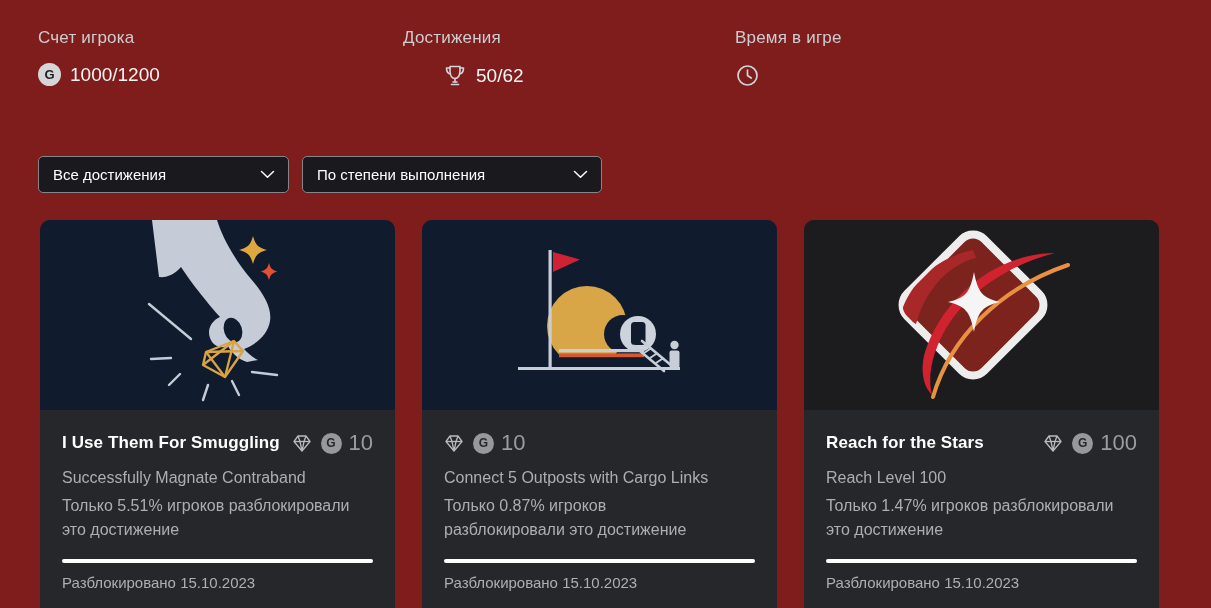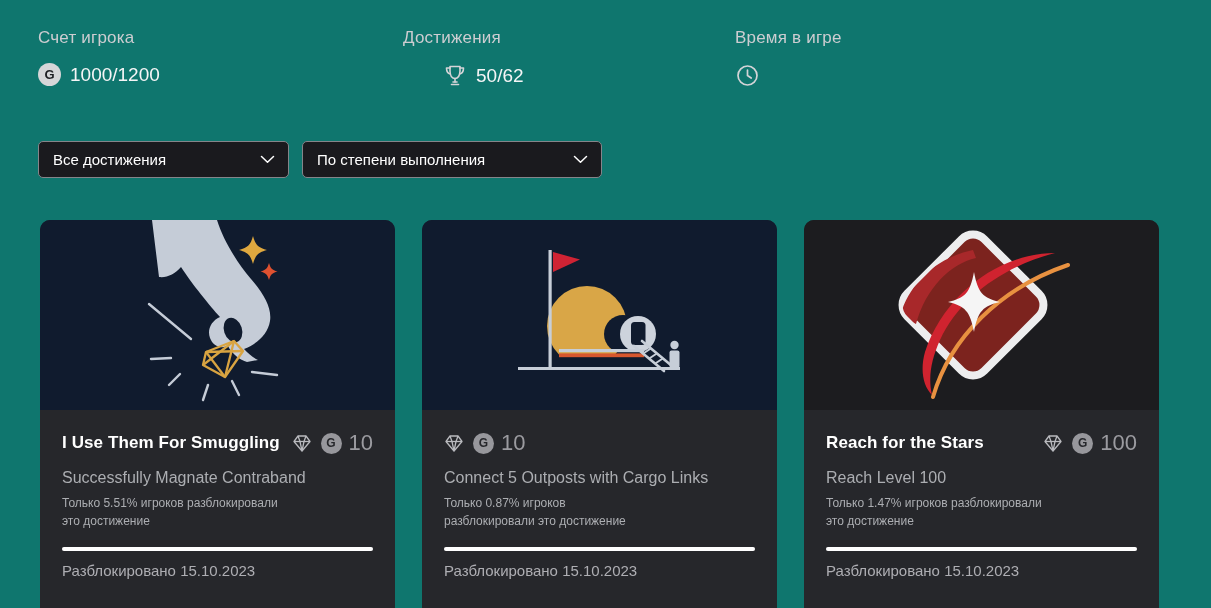--- a/index.html
+++ b/index.html
@@ -1,35 +1,35 @@
 <!DOCTYPE html>
 <html><head>
 <meta charset="utf-8">
 <style>
   html,body{margin:0;padding:0;background:#17171a;}
   *{box-sizing:border-box;}
   #app{
     position:relative;width:1211px;height:608px;overflow:hidden;
-    background:#0f766e;color:#fff;
+    background:#7f1d1d;color:#fff;
     font-family:"Liberation Sans","DejaVu Sans",sans-serif;
   }
   
   .stat{position:absolute;top:28px;}
   .stat-label{font-size:17px;color:#cdcdd1;letter-spacing:.2px;}
   .stat-value-row{display:flex;align-items:center;margin-top:15px;gap:9px;}
   .stat-value{font-size:19px;color:#f5f5f6;}
   .g-circle{
     width:23px;height:23px;border-radius:50%;background:#d6d6d8;color:#1d1d21;
     display:flex;align-items:center;justify-content:center;
     font-size:13px;font-weight:700;
   }
   .stat-icon svg{display:block;}
   .indent-40{margin-left:40px;}
   
-  .filters{position:absolute;top:141px;left:38px;display:flex;gap:13px;}
+  .filters{position:absolute;top:156px;left:38px;display:flex;gap:13px;}
   .dropdown{
     height:37px;display:flex;align-items:center;justify-content:space-between;
     padding:0 13px 0 14px;border:1px solid #85858a;border-radius:5px;
     background:#1a1a1e;cursor:pointer;
   }
   .dropdown-1{width:251px;}
   .dropdown-2{width:300px;}
   .dropdown-label{font-size:15px;color:#fff;}
   .chevron{margin-left:10px;display:flex;}
   
@@ -44,21 +44,21 @@
   .title-row{display:flex;align-items:center;}
   .card-title{flex:1;margin:0;font-size:17px;font-weight:700;color:#fff;letter-spacing:.1px;}
   .gem-icon{display:flex;margin-right:9px;}
   .gs-badge{
     width:21px;height:21px;border-radius:50%;background:#97979c;color:#26272b;
     display:flex;align-items:center;justify-content:center;
     font-size:12px;font-weight:700;flex:0 0 auto;
   }
   .gs-value{font-size:22px;color:#9b9ba0;margin-left:7px;}
   .card-desc{margin-top:13px;font-size:16px;color:#acaeb2;}
-  .card-rarity{margin-top:7px;font-size:12px;color:#acaeb2;line-height:1.5;}
+  .card-rarity{margin-top:7px;font-size:16px;color:#acaeb2;line-height:1.5;}
   .progress-track{margin-top:17px;height:4px;border-radius:2px;background:#4a4a4f;}
   .progress-fill{height:100%;width:100%;border-radius:2px;background:#fff;}
   .card-unlocked{margin-top:11px;font-size:15px;color:#aeaeb3;}
 </style>
 </head>
 <body>
 
 <div id="app">
 
   <div class="stat" style="left:38px;">

